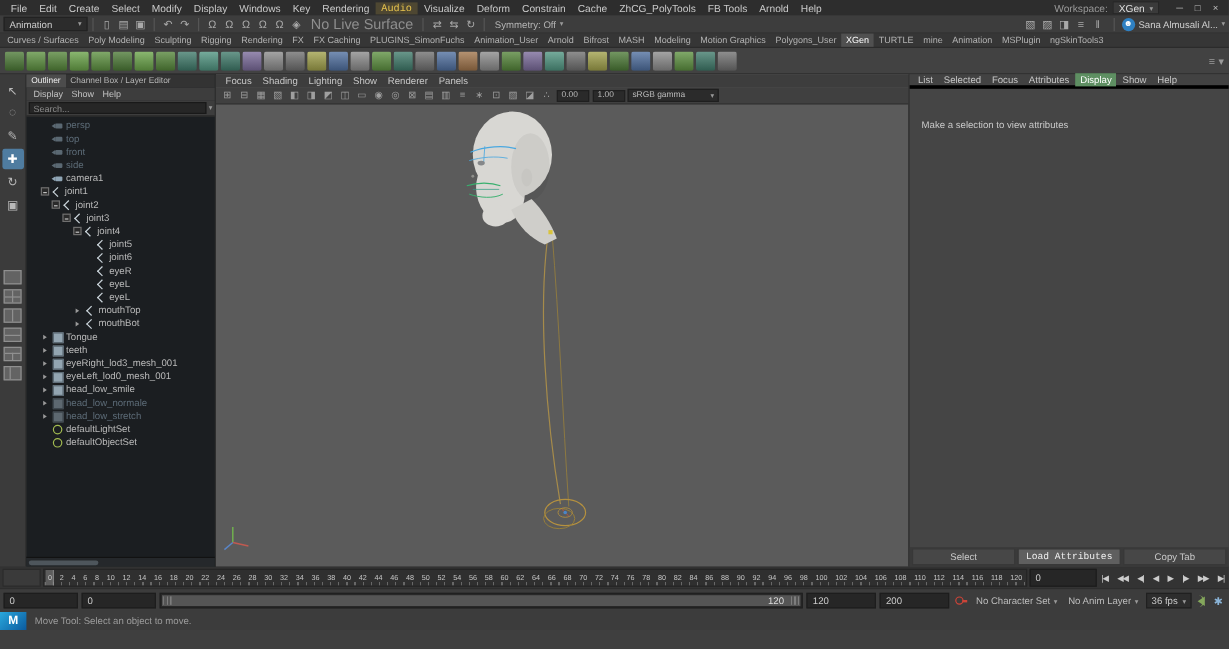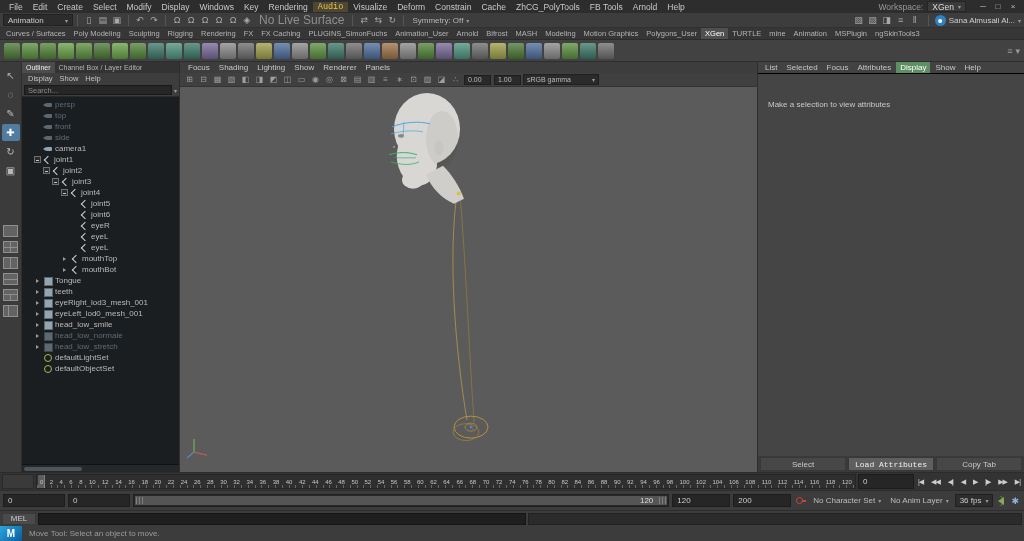--- a/index.html
+++ b/index.html
@@ -91,21 +91,21 @@
   .vp-toolbar { height:14px; background:#404040; border-bottom:1px solid #333; display:flex; align-items:center; gap:1px; padding:0 3px; flex:none; }
   .vp-icon { width:13px; text-align:center; color:#9f9f9f; font-size:8px; flex:none; }
   .vp-field { width:27px; height:10px; background:#2a2a2a; border:1px solid #1f1f1f; color:#bbb; font-size:7px; display:flex; align-items:center; padding:0 3px; margin:0 1px; flex:none; }
   .gamma-select { width:76px; height:11px; background:#2b2b2b; border:1px solid #1f1f1f; color:#bbb; font-size:7px; display:flex; align-items:center; justify-content:space-between; padding:0 3px; flex:none; }
   .vp-canvas { flex:1; position:relative; }
   .vp-canvas svg { position:absolute; inset:0; width:100%; height:100%; }
 
   
   .attr { width:267px; background:#454545; border-left:1px solid #2e2e2e; display:flex; flex-direction:column; flex:none; }
   .attr-title { height:11px; background:#383838; display:flex; align-items:center; padding:0 5px; font-size:8px; color:#d0d0d0; flex:none; }
-  .attr-menus { height:12px; background:#424242; border-bottom:1px solid #000000; display:flex; align-items:center; gap:1px; padding:0 3px; font-size:8px; flex:none; }
+  .attr-menus { height:12px; background:#424242; border-bottom:3px solid #000000; display:flex; align-items:center; gap:1px; padding:0 3px; font-size:8px; flex:none; }
   .attr-menu { padding:0 4px; height:11px; display:flex; align-items:center; }
   .attr-menu.active { background:#5e8f62; color:#fff; }
   .attr-body { flex:1; position:relative;text-align:center; }
   .attr-msg { position:absolute; left:10px; top:26px; font-size:8px; color:#c9c9c9; }
   .attr-buttons { height:16px; display:flex; gap:2px; padding:1px 2px; background:#3a3a3a; flex:none; }
   .attr-btn { flex:1; display:flex; align-items:center; justify-content:center; background:#474747; border:1px solid #383838; border-radius:1px; font-size:8px; color:#c9c9c9; }
   .attr-btn.active { background:#5f5f5f; color:#efefef;font-family:Liberation Mono, monospace; }
 
   
   .timeslider { height:17px; background:#333; display:flex; align-items:stretch; padding:1px 2px; gap:2px; flex:none; }
@@ -719,24 +719,19 @@
       <span class="caret">▾</span>
     </div>
     <div class="fps">
       <span>36 fps</span>
       <span class="caret">▾</span>
     </div>
     <div class="speaker"></div>
     <div class="prefs">✱</div>
   </div>
 
-  <div class="cmdline">
-    <div class="mel-label">MEL</div>
-    <div class="cmd-input"></div>
-    <div class="cmd-output"></div>
-  </div>
 
   <div class="helpline">
     <div class="maya-logo">M</div>
     <span>Move Tool: Select an object to move.</span>
   </div>
 
 </div>
 
 </body></html>

